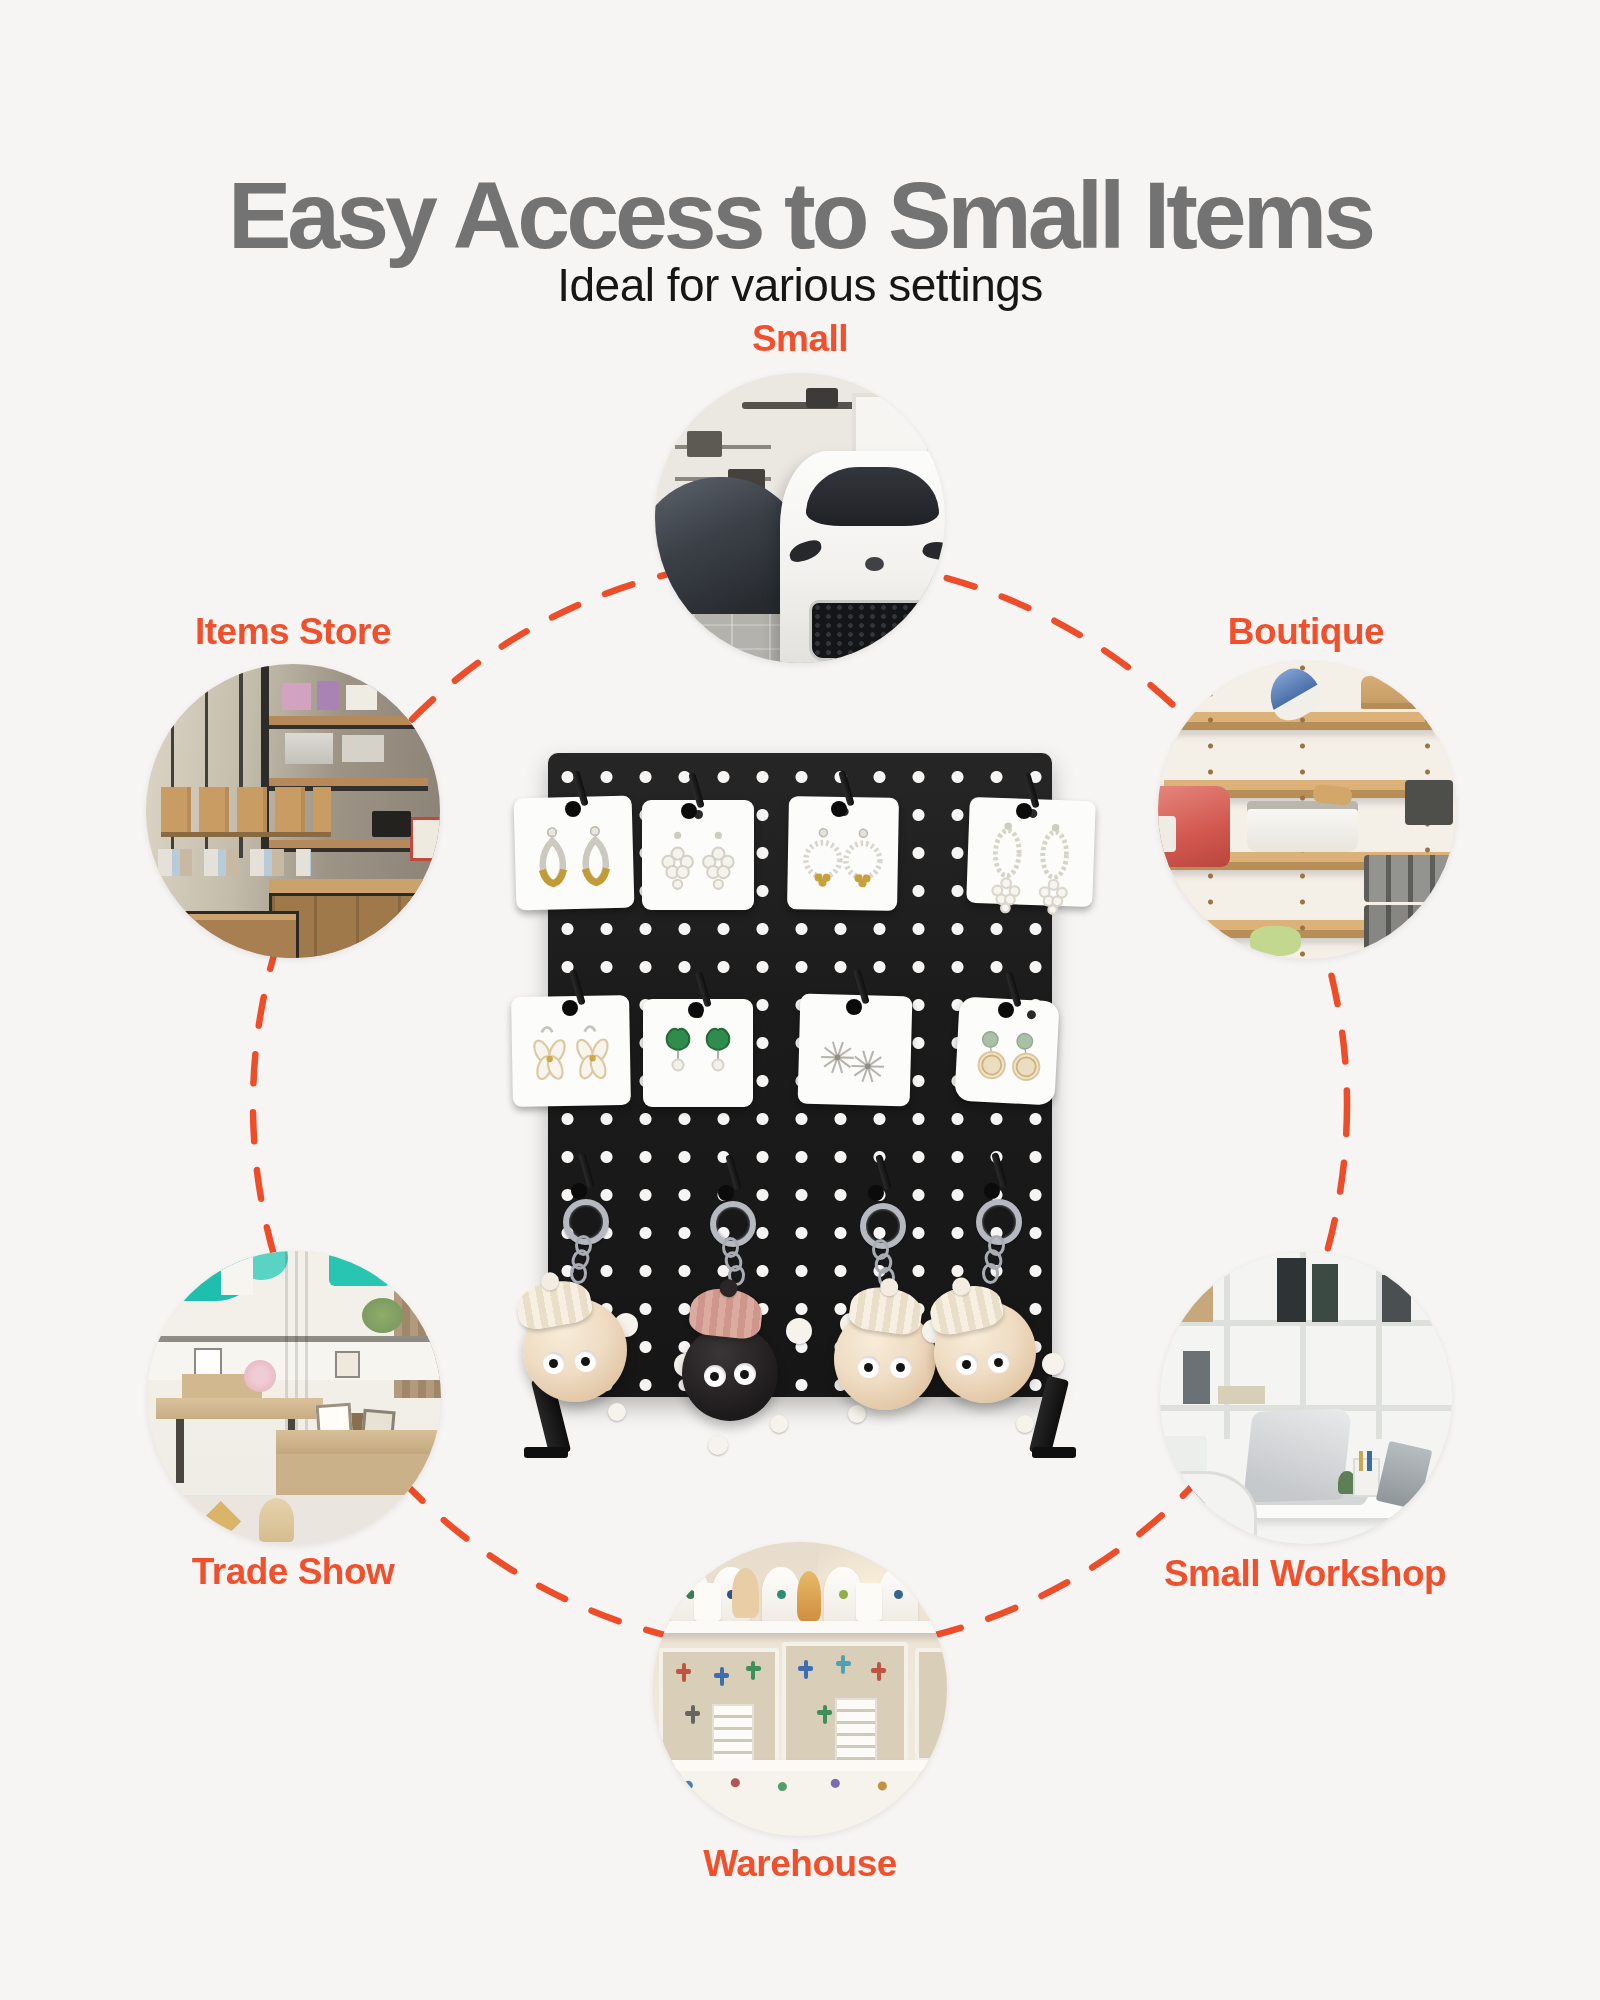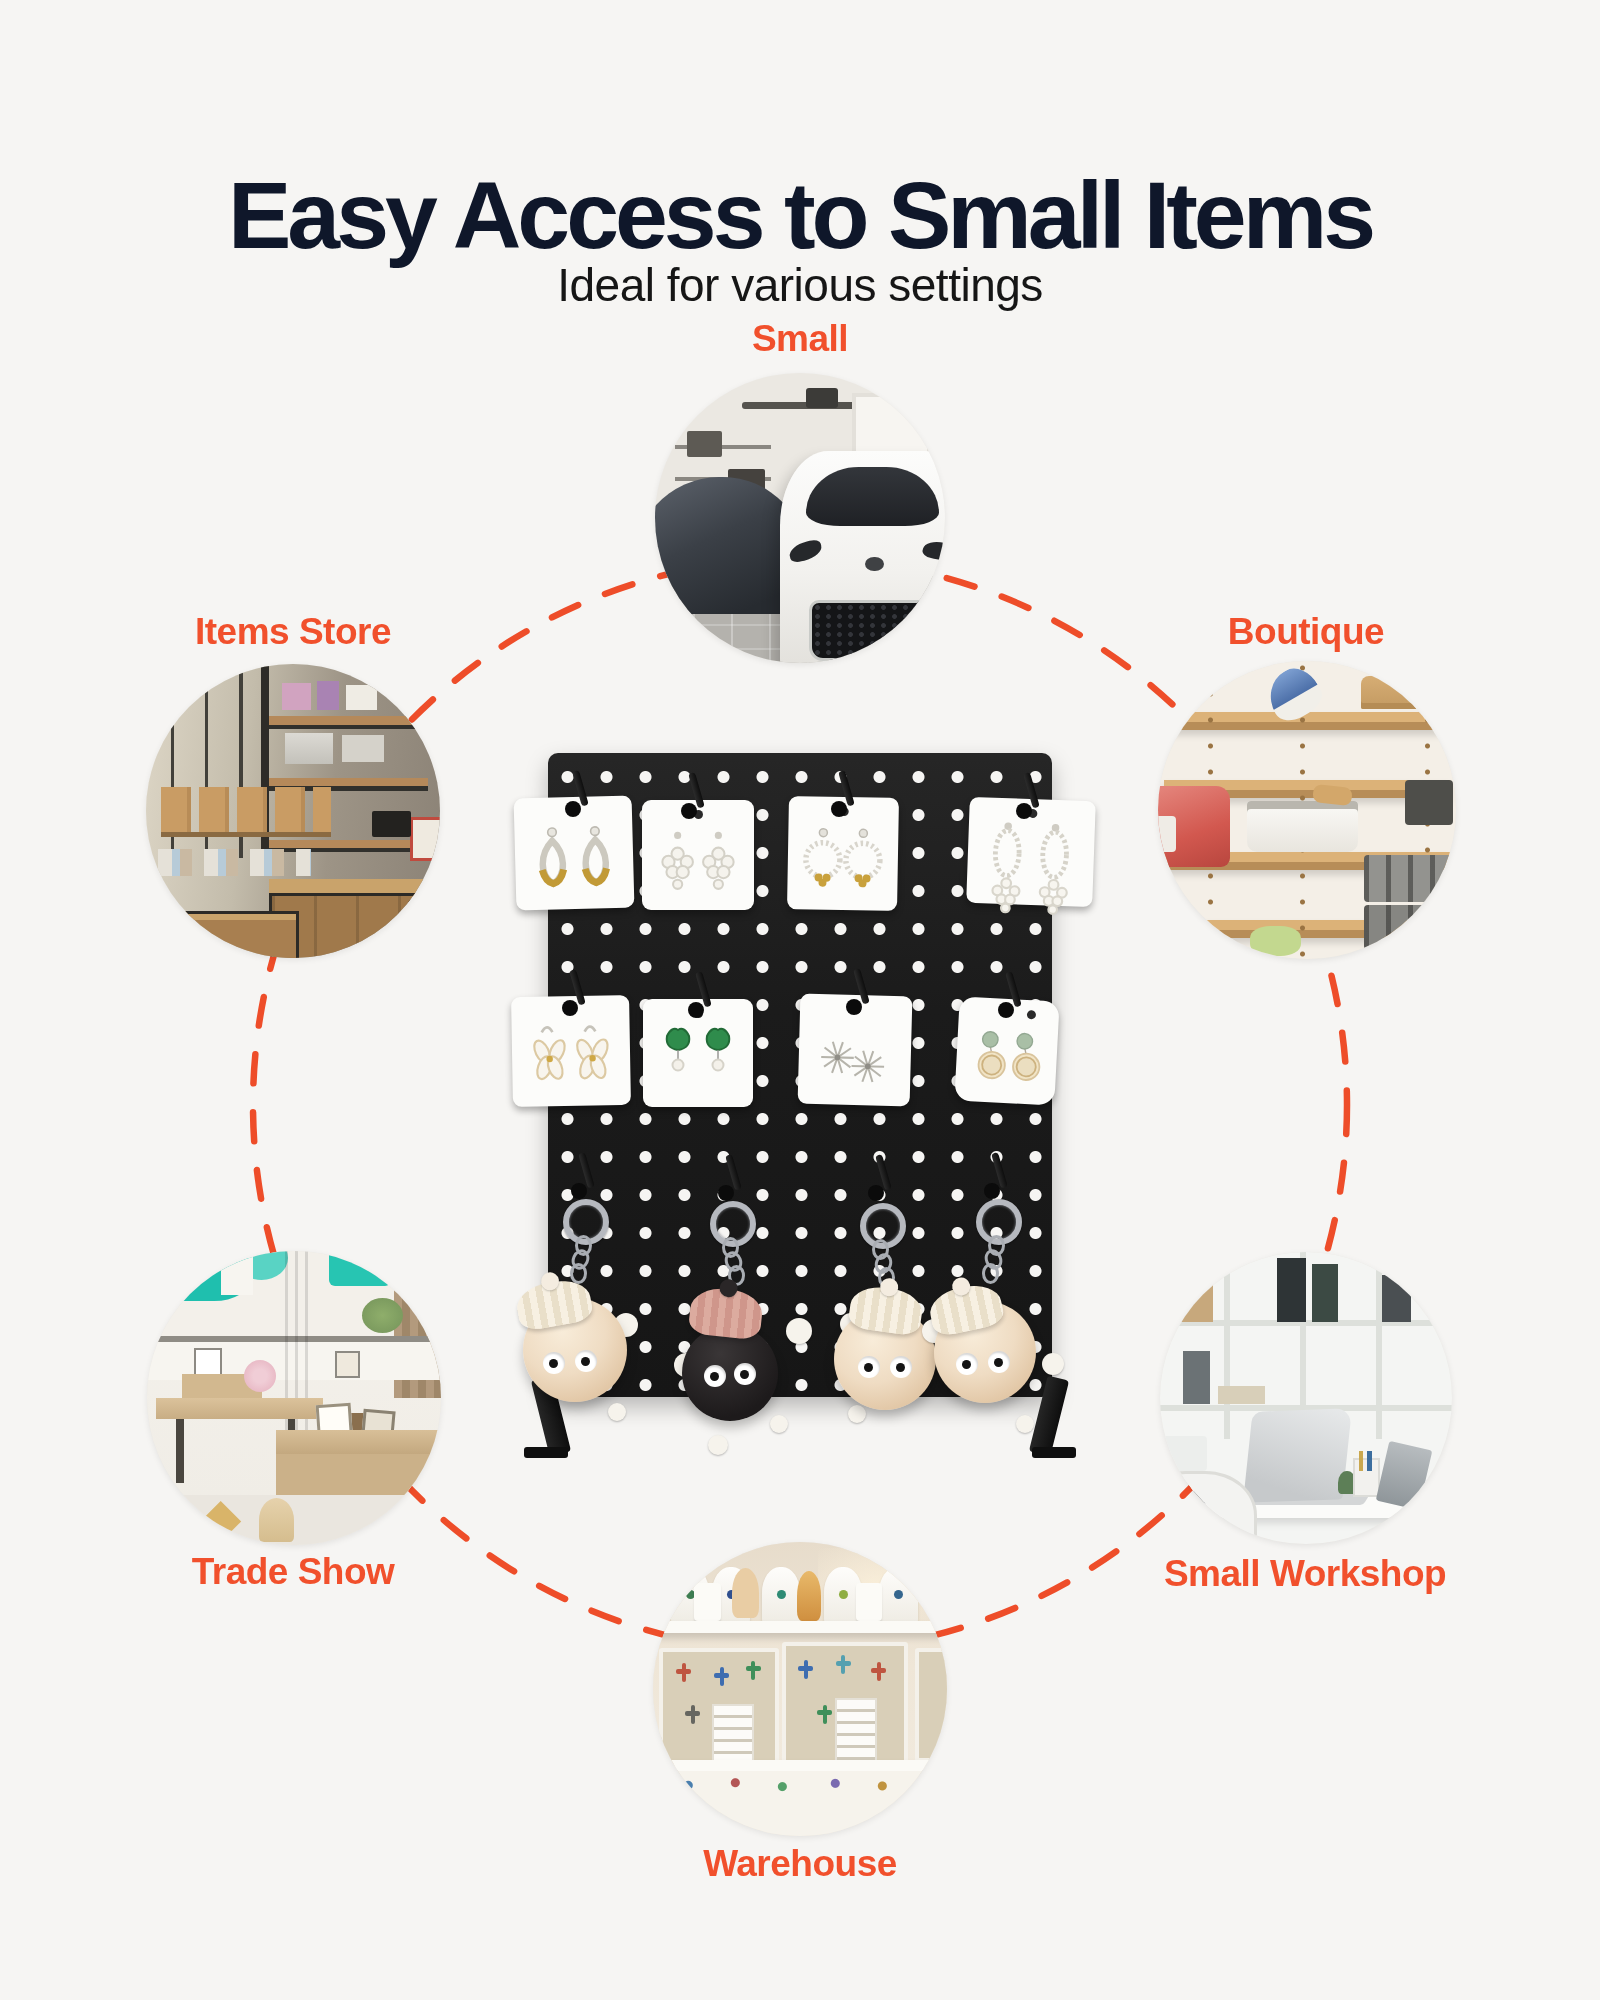--- a/index.html
+++ b/index.html
@@ -1,21 +1,21 @@
 <!DOCTYPE html>
 <html><head>
 <meta charset="utf-8">
 <style>
   html,body{margin:0;padding:0;background:#e4e3e1;}
   .canvas{position:relative;width:1600px;height:2000px;background:#f6f5f3;overflow:hidden;
           font-family:"Liberation Sans",sans-serif;}
 
   
   .title{position:absolute;left:0;right:0;top:102px;text-align:center;
-         font-size:95px;font-weight:bold;letter-spacing:-4px;color:#0f172a;line-height:1.05;}
+         font-size:95px;font-weight:bold;letter-spacing:-4px;color:#737373;line-height:1.05;}
   .subtitle{position:absolute;left:0;right:0;top:212px;text-align:center;
             font-size:46px;font-weight:normal;color:#161616;letter-spacing:-0.5px;}
 
   
   .ring-svg{position:absolute;left:0;top:0;z-index:1;}
 
   
   .setting-label{position:absolute;transform:translateX(-50%);z-index:4;white-space:nowrap;
                  font-size:37px;font-weight:bold;color:#f1502c;letter-spacing:-0.5px;}
 

